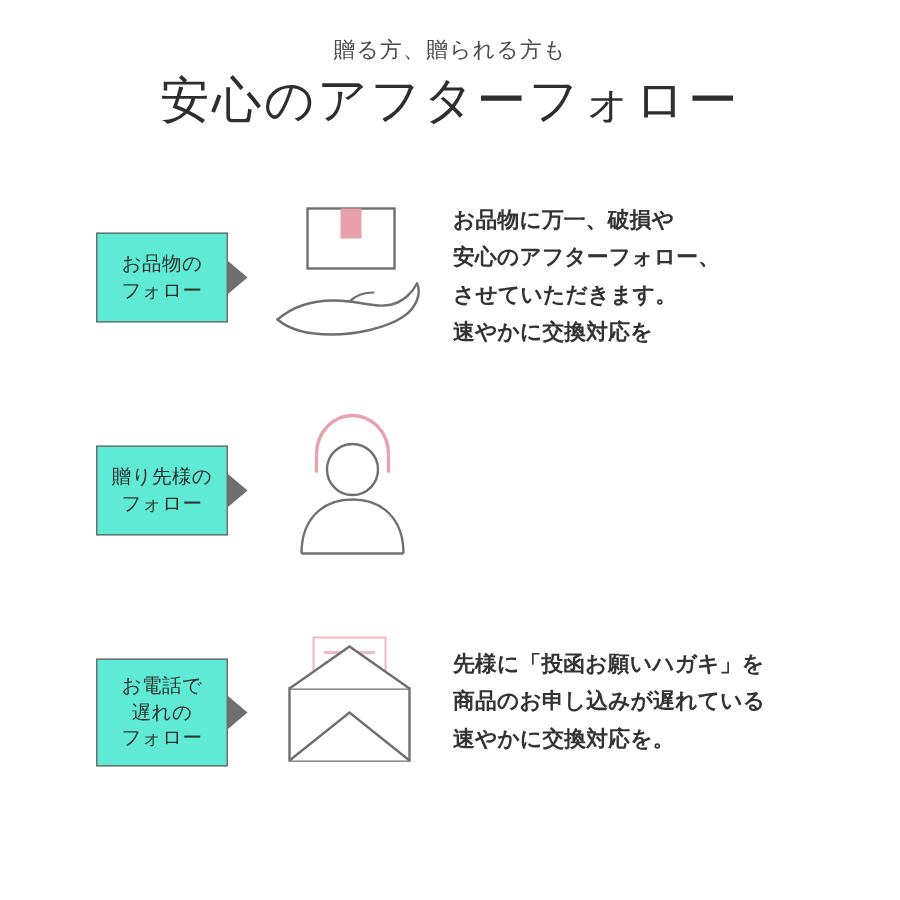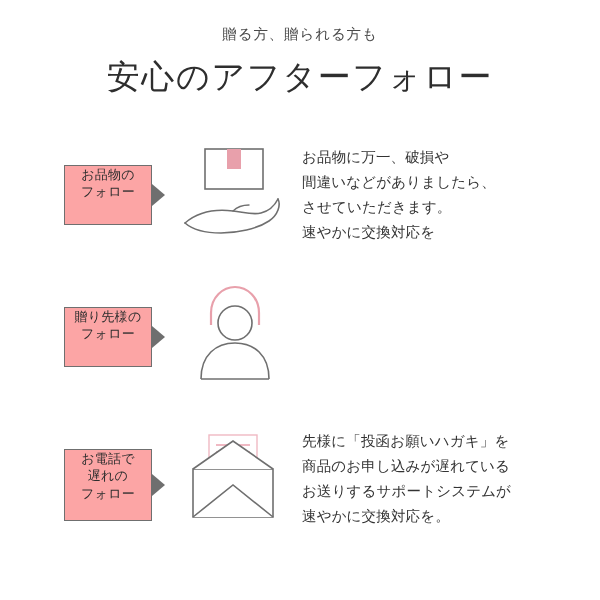--- a/index.html
+++ b/index.html
@@ -27,21 +27,21 @@
     text-align: center;
     padding-top: 26px;
   }
   .header .eyebrow {
     font-size: 14.5px;
     letter-spacing: 0.06em;
     color: #4a4a4a;
     line-height: 1.2;
   }
   .header .headline {
-    margin-top: 13px;
+    margin-top: 3px;
     font-size: 33px;
     letter-spacing: 0.05em;
     color: #2e2e2e;
     font-weight: 400;
     line-height: 1.25;
   }
 
   
   .rows {
     margin-top: 26px;
@@ -64,27 +64,28 @@
     height: 60px;
   }
   .chip {
     position: absolute;
     left: 0;
     top: 0;
     width: 88px;
     height: 60px;
     border: 1px solid #6f6f6f;
     display: flex;
+    align-items: center;
     justify-content: center;
     text-align: center;
     font-size: 13px;
     line-height: 1.35;
     letter-spacing: 0.02em;
     color: #2e2e2e;
-    background: #fca5a5;
+    background: #5eead4;
   }
   .chip span { display: block; }
   
   .chip-arrow {
     position: absolute;
     left: 88px;
     top: 50%;
     transform: translateY(-50%);
     width: 0;
     height: 0;
@@ -118,20 +119,21 @@
   .art svg { display: block; }
 
   
   .copy {
     flex: 1 1 auto;
     margin-left: 10px;
     font-size: 14.5px;
     line-height: 1.72;
     letter-spacing: 0.01em;
     color: #333;
+    font-weight: bold;
   }
   .copy .line { display: block; white-space: nowrap; }
 
   
   .footer-bar {
     position: absolute;
     left: 0;
     bottom: 0;
     width: 600px;
     height: 18px;
@@ -168,21 +170,21 @@
           <rect x="50" y="8" width="14" height="20" fill="#e8a0ab"></rect>
 
           <path d="M8 82 C22 70 40 68 56 70 C68 71.5 76 74 84 72 C92 70 98 64 101 58" stroke="#6f6f6f" stroke-width="1.6" fill="none" stroke-linecap="round"></path>
           <path d="M101 58 C104 64 101 74 92 80 C80 88 60 92 44 92 C30 92 16 89 8 82" stroke="#6f6f6f" stroke-width="1.6" fill="none" stroke-linecap="round"></path>
           <path d="M56 70 C60 66 66 64 72 64" stroke="#6f6f6f" stroke-width="1.4" fill="none" stroke-linecap="round"></path>
         </svg>
       </div>
 
       <div class="copy">
         <span class="line">お品物に万一、破損や</span>
-        <span class="line">間違いなどがありましたら、</span>
+        <span class="line">安心のアフターフォロー、</span>
         <span class="line">させていただきます。</span>
         <span class="line">速やかに交換対応を</span>
       </div>
     </div>
 
     <div class="row row-2">
       <div class="chip-wrap">
         <div class="chip">
           <div>
             <span>贈り先様の</span>
@@ -232,21 +234,20 @@
 
           <path d="M16 40 L56 12 L96 40" stroke="#6f6f6f" stroke-width="1.6" fill="#ffffff"></path>
 
           <path d="M16 88 L56 56 L96 88" stroke="#6f6f6f" stroke-width="1.6" fill="#ffffff"></path>
         </svg>
       </div>
 
       <div class="copy">
         <span class="line">先様に「投函お願いハガキ」を</span>
         <span class="line">商品のお申し込みが遅れている</span>
-        <span class="line">お送りするサポートシステムが</span>
         <span class="line">速やかに交換対応を。</span>
       </div>
     </div>
 
   </div>
 
   <div class="footer-bar"></div>
 </div>
 
 </body></html>

